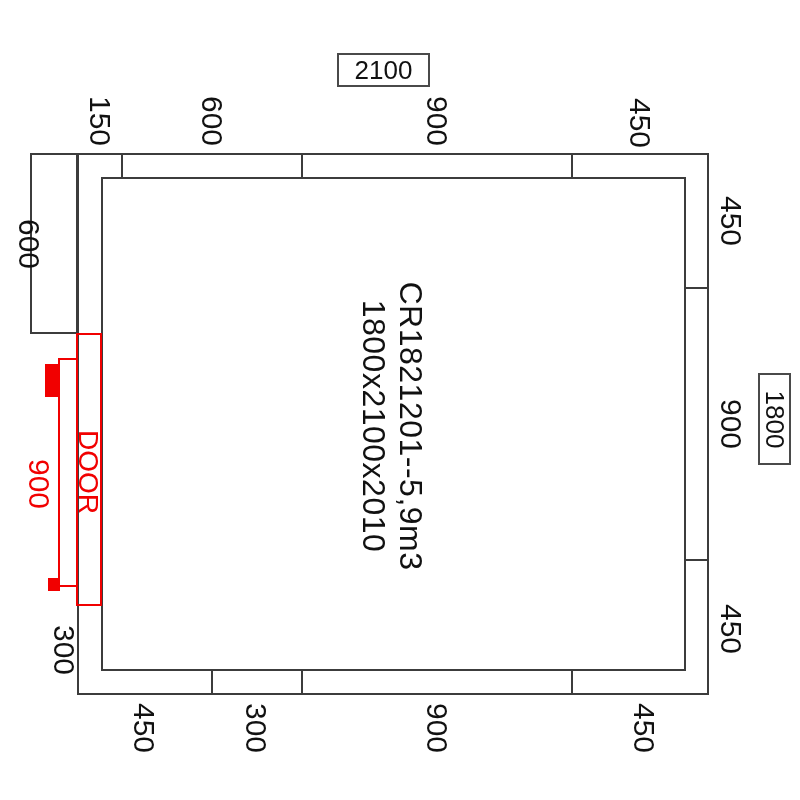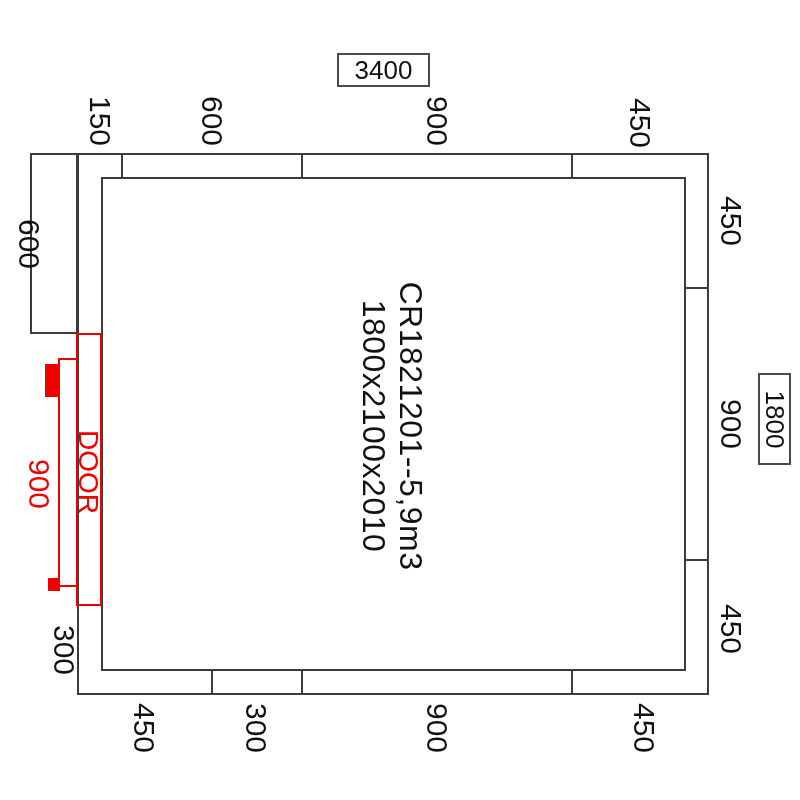--- a/index.html
+++ b/index.html
@@ -66,21 +66,21 @@
   <div class="hline redline" style="left:76px;top:604px;width:26px;"></div>
 
   <div class="redrect" style="left:58px;top:358px;width:20px;height:229px;"></div>
   <div class="redfill" style="left:45px;top:364px;width:13px;height:33px;"></div>
   <div class="redfill" style="left:48px;top:578px;width:12px;height:13px;"></div>
 
   <div class="doorlbl" style="left:88px;top:472px;">DOOR</div>
   <div class="dim reddim" style="left:39px;top:484px;">900</div>
 
   <div class="dimbox" style="left:337px;top:53px;width:93px;height:34px;">
-    <span>3400</span>
+    <span>2100</span>
   </div>
   <div class="dimbox vert" style="left:758px;top:373px;width:33px;height:92px;">
     <span>1800</span>
   </div>
 
   <div class="dim" style="left:100px;top:121px;">150</div>
   <div class="dim" style="left:212px;top:121px;">600</div>
   <div class="dim" style="left:437px;top:121px;">900</div>
   <div class="dim" style="left:640px;top:123px;">450</div>
 

